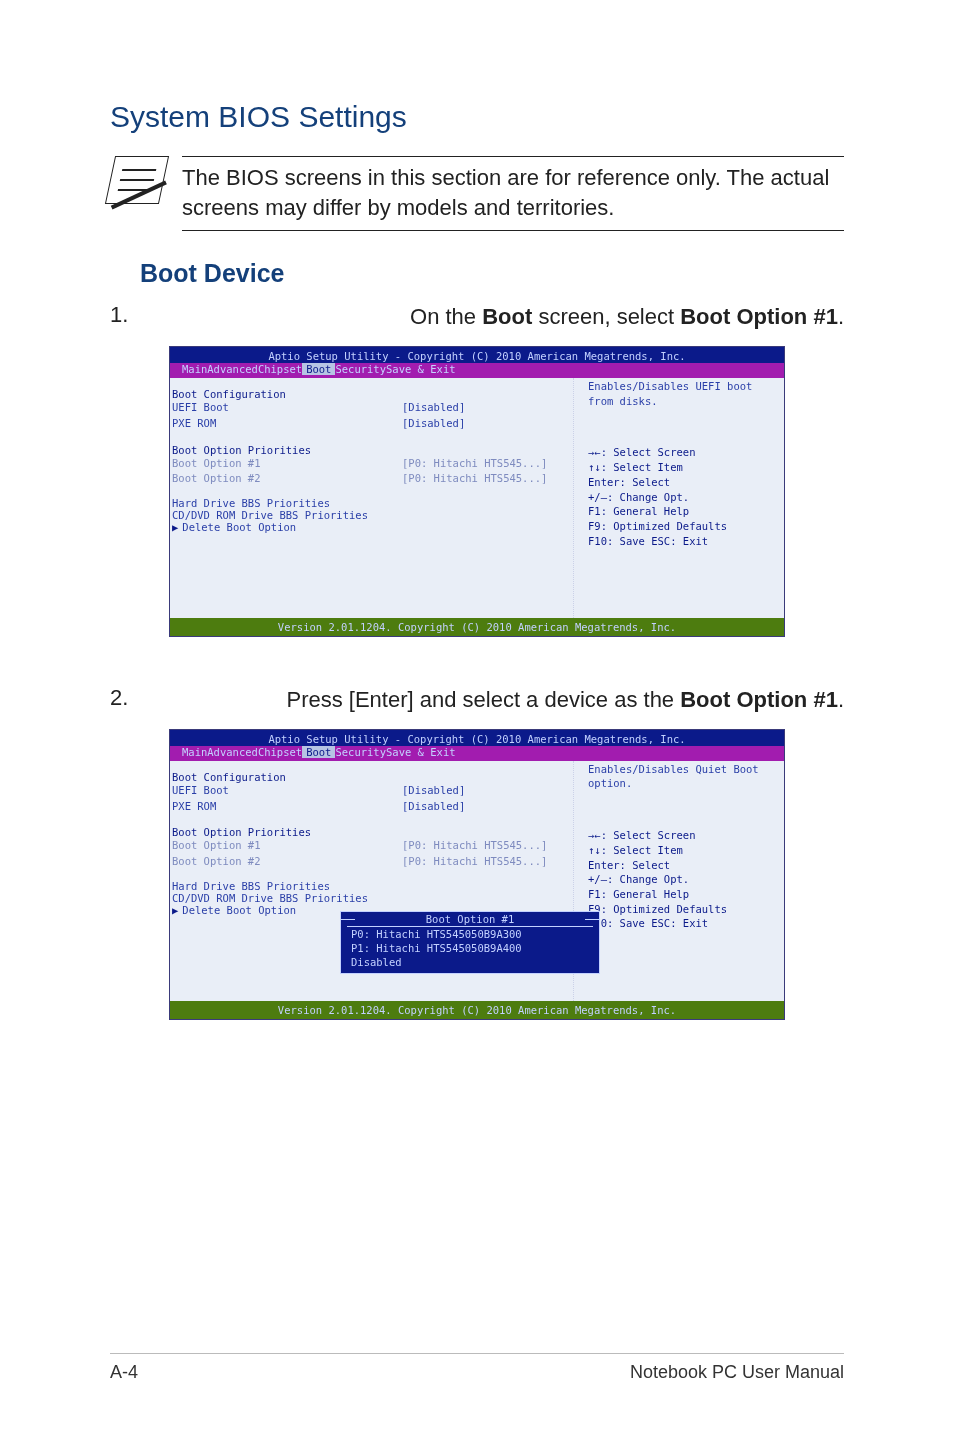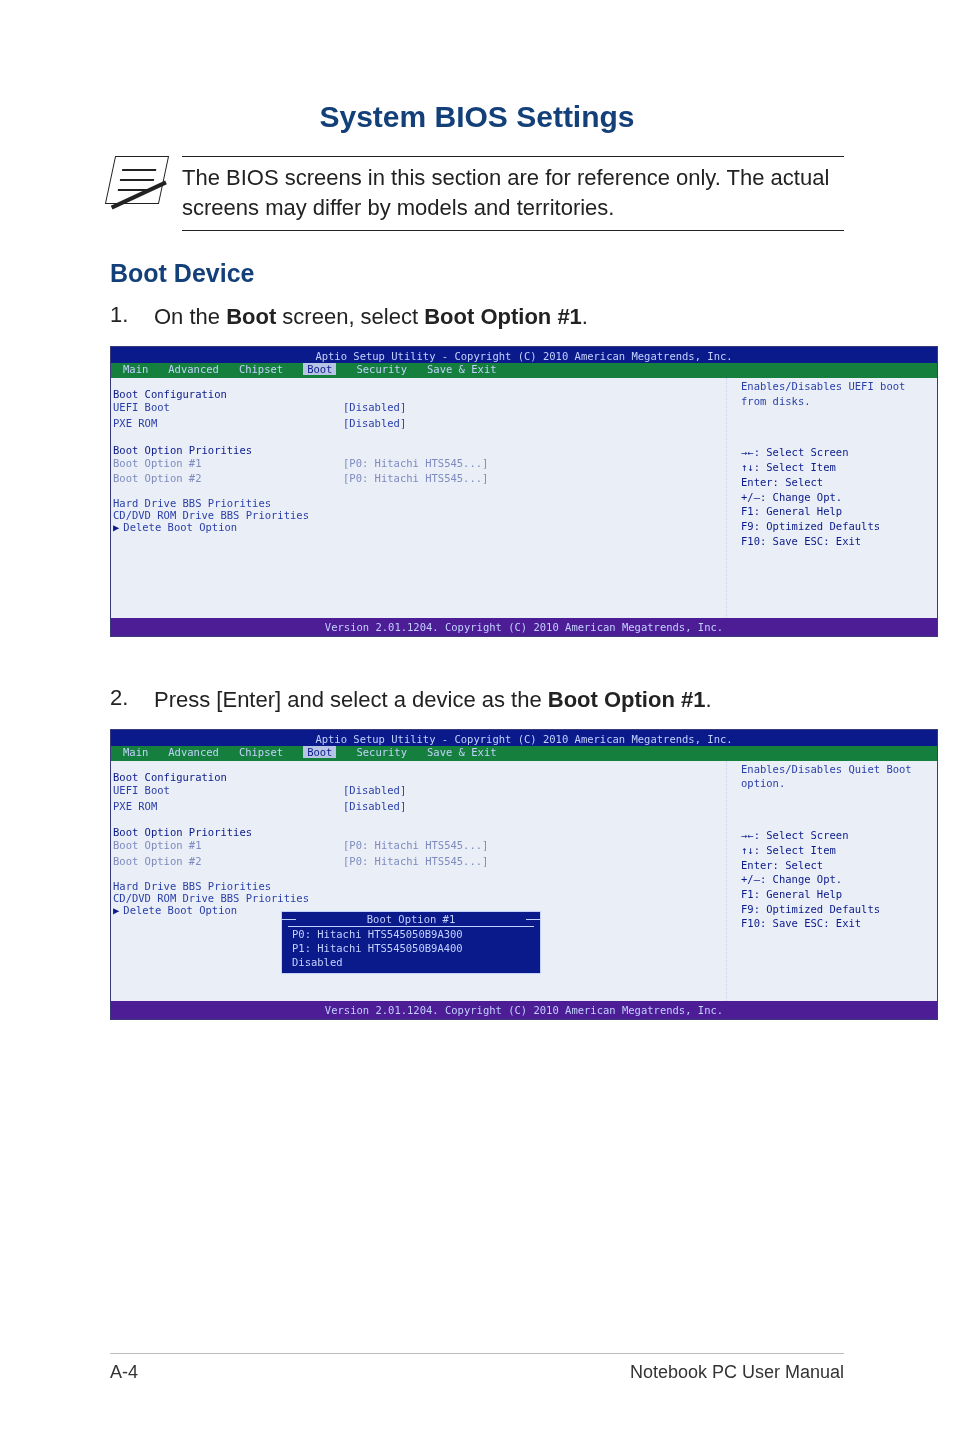--- a/index.html
+++ b/index.html
@@ -7,24 +7,23 @@
   body {
     width: 954px;
     height: 1438px;
     font-family: "Segoe UI", "Helvetica Neue", Arial, sans-serif;
     color: #222;
     position: relative;
     padding: 100px 110px 60px 110px;
   }
   h1.page-title {
     color: #14407a;
-    font-weight: 700;
+    font-weight: 400;
     font-size: 30px;
     margin-bottom: 22px;
-    text-align: center;
   }
   .note-row {
     display: flex;
     align-items: flex-start;
     gap: 18px;
     margin-bottom: 28px;
   }
   .note-icon {
     width: 54px;
     height: 48px;
@@ -63,51 +62,51 @@
     border-bottom: 1.5px solid #222;
     padding: 6px 0 8px 0;
     font-size: 22px;
     line-height: 1.35;
   }
   h2.sub-title {
     color: #14407a;
     font-weight: 700;
     font-size: 25px;
     margin-bottom: 14px;
+    margin-left: 30px;
   }
   .step {
     display: flex;
     font-size: 22px;
     margin-bottom: 14px;
   }
   .step .num { width: 44px; flex: 0 0 44px; }
-  .step .txt { flex: 1; line-height: 1.35; }
+  .step .txt { flex: 1; line-height: 1.35; text-align: right; }
   .step .txt b { font-weight: 700; }
 
   
   .bios {
-    width: 828px;
+    width: 616px;
     margin: 4px auto 48px auto;
     border: 1px solid #3a3a7a;
     font-family: "Lucida Console", "Menlo", "Consolas", monospace;
     font-size: 10.5px;
     color: #c9d7ff;
     background: #0b1a8a;
   }
   .bios .title-bar {
     text-align: center;
     padding: 3px 0 1px 0;
     background: #0b1a8a;
     color: #c3d1ff;
   }
   .bios .tabs {
     display: flex;
-    gap: 20px;
     padding: 0 12px 3px 12px;
-    background: #15803d;
+    background: #a21caf;
     color: #c3d1ff;
   }
   .bios .tabs span { color: #c3d1ff; }
   .bios .tabs span.active {
     background: #b7c4e4;
     color: #0b1a8a;
     padding: 0 4px;
   }
   .bios .body {
     display: flex;
@@ -134,21 +133,21 @@
   .bios .hdr { color: #0b1a8a; margin-top: 2px; }
   .bios .muted { color: #7e8bbf; }
   .bios .right .help-title { color: #2a3fa8; line-height: 1.4; }
   .bios .right .keys {
     margin-top: 37px;
     color: #0b1a8a;
     line-height: 1.4;
   }
   .bios .right .keys .row { white-space: nowrap; }
   .bios .footer {
-    background: #4c1d95;
+    background: #4d7c0f;
     color: #c3d1ff;
     text-align: center;
     padding: 3px 3px;
   }
   .bios .submenu-arrow { color: #0b1a8a; margin-right: 4px; }
   .bios .popup {
     position: absolute;
     left: 170px;
     top: 150px;
     width: 260px;

